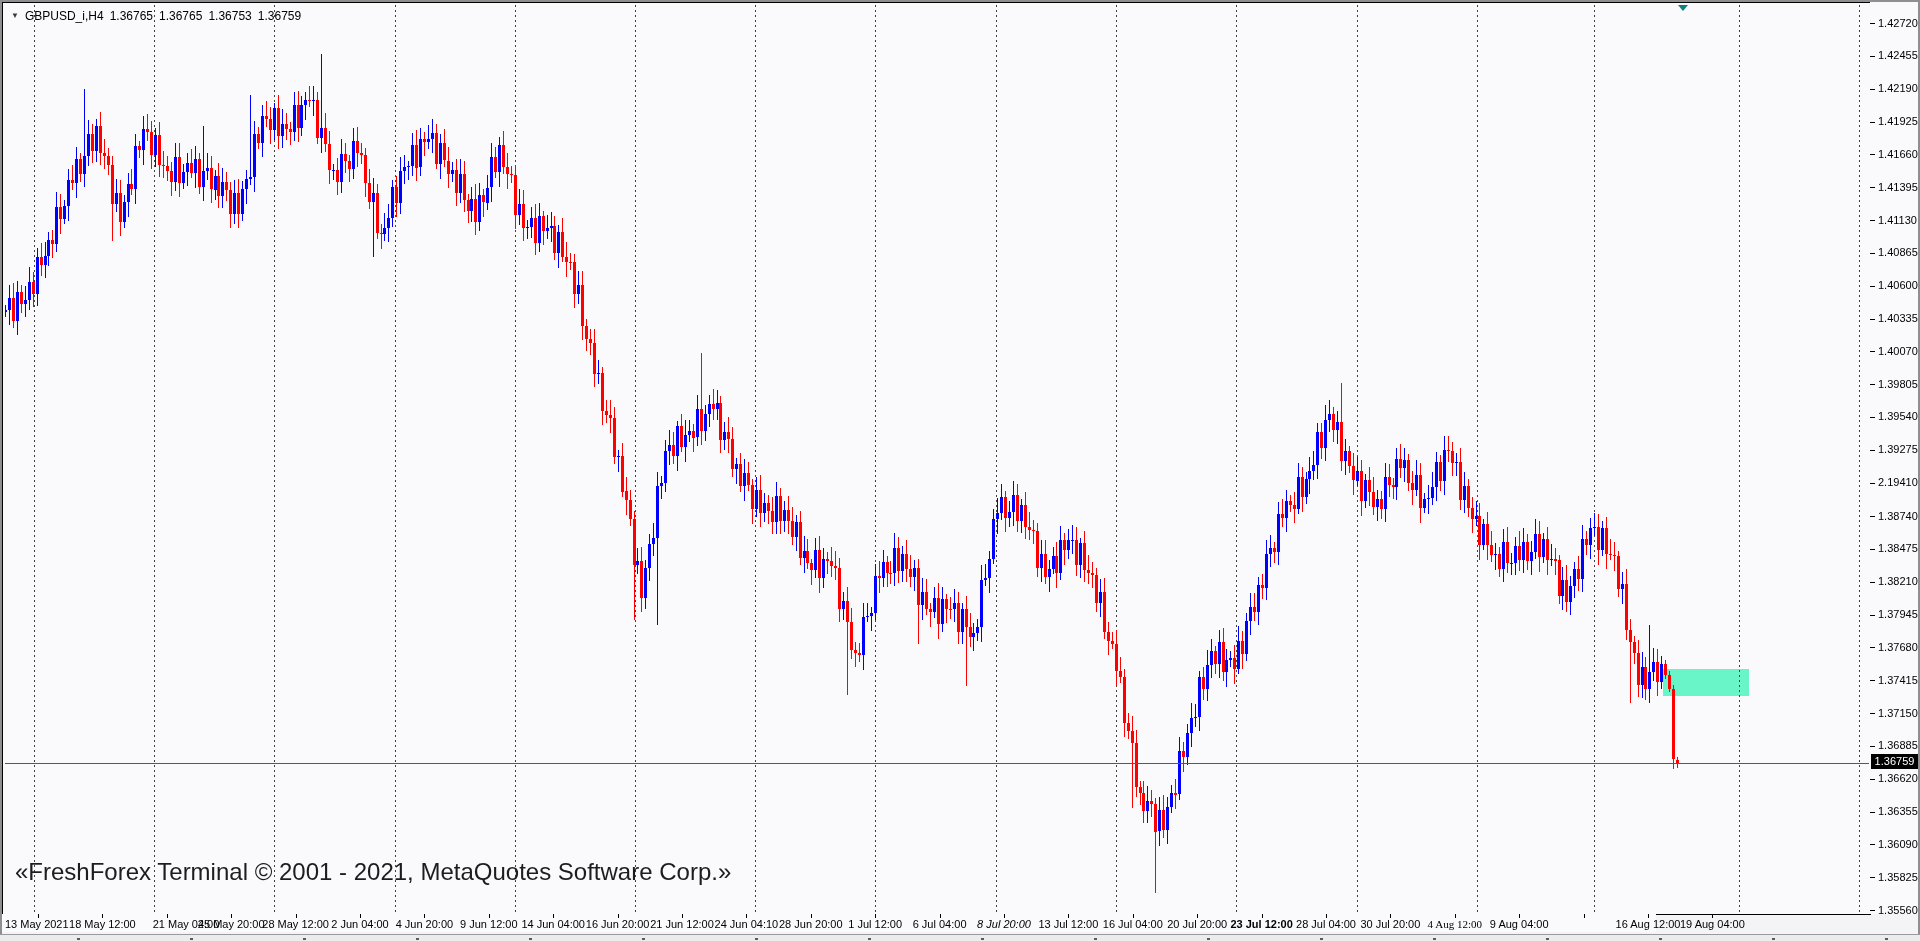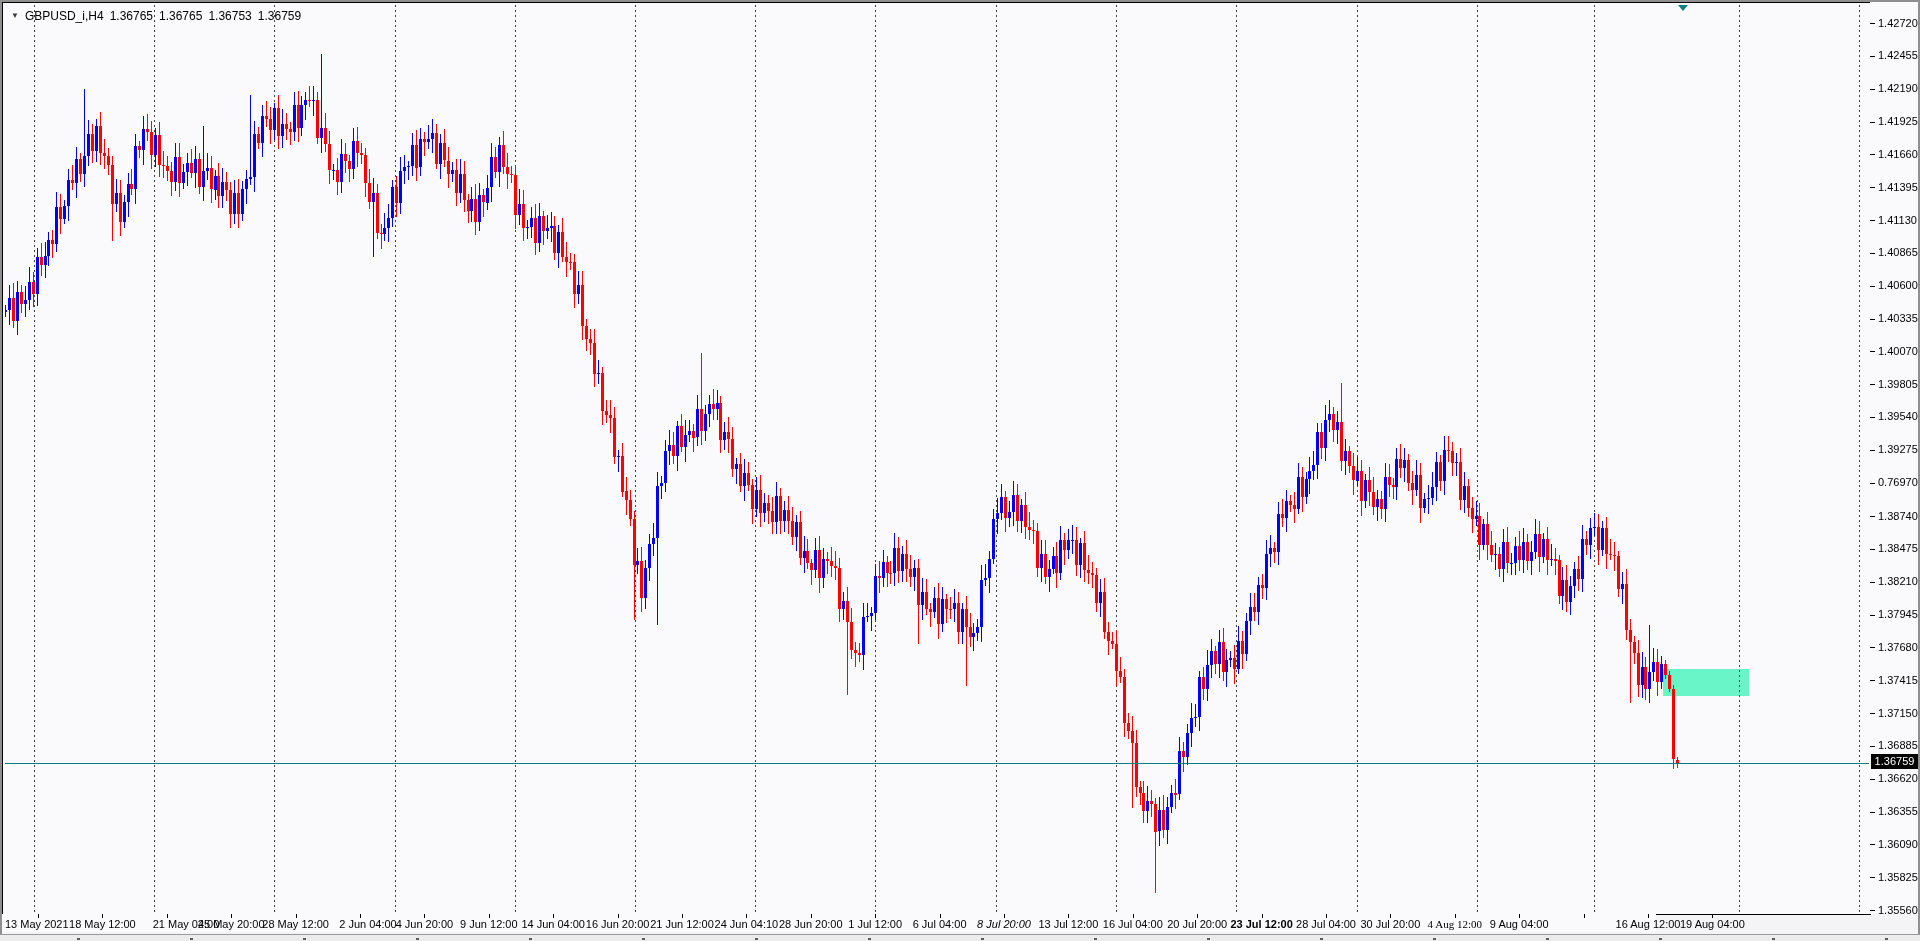--- a/index.html
+++ b/index.html
@@ -920,20 +920,21 @@
         <path d="M1677 4 L1687 4 L1682 10 Z" fill="#0d8080"></path>
       </svg>
     <div id="title-bar">
       <span id="title-tri">▼</span>
       <span>GBPUSD_i,H4</span>
       <span>1.36765</span>
       <span>1.36765</span>
       <span>1.36753</span>
       <span>1.36759</span>
     </div>
+    <div id="watermark">«FreshForex Terminal © 2001 - 2021, MetaQuotes Software Corp.»</div>
   </div>
 
   <div id="price-axis">
       <div class="ptick" style="top: 21.0513px;"></div>
       <div class="plabel" style="top: 14.5513px;">1.42720</div>
       <div class="ptick" style="top: 53.8795px;"></div>
       <div class="plabel" style="top: 47.3795px;">1.42455</div>
       <div class="ptick" style="top: 86.7077px;"></div>
       <div class="plabel" style="top: 80.2077px;">1.42190</div>
       <div class="ptick" style="top: 119.536px;"></div>
@@ -952,21 +953,21 @@
       <div class="plabel" style="top: 310.005px;">1.40335</div>
       <div class="ptick" style="top: 349.333px;"></div>
       <div class="plabel" style="top: 342.833px;">1.40070</div>
       <div class="ptick" style="top: 382.162px;"></div>
       <div class="plabel" style="top: 375.662px;">1.39805</div>
       <div class="ptick" style="top: 414.99px;"></div>
       <div class="plabel" style="top: 408.49px;">1.39540</div>
       <div class="ptick" style="top: 447.818px;"></div>
       <div class="plabel" style="top: 441.318px;">1.39275</div>
       <div class="ptick" style="top: 480.646px;"></div>
-      <div class="plabel" style="top: 474.146px;">0.76970</div>
+      <div class="plabel" style="top: 474.146px;">2.19410</div>
       <div class="ptick" style="top: 514.094px;"></div>
       <div class="plabel" style="top: 507.594px;">1.38740</div>
       <div class="ptick" style="top: 546.922px;"></div>
       <div class="plabel" style="top: 540.422px;">1.38475</div>
       <div class="ptick" style="top: 579.75px;"></div>
       <div class="plabel" style="top: 573.25px;">1.38210</div>
       <div class="ptick" style="top: 612.578px;"></div>
       <div class="plabel" style="top: 606.078px;">1.37945</div>
       <div class="ptick" style="top: 645.407px;"></div>
       <div class="plabel" style="top: 638.907px;">1.37680</div>
@@ -992,21 +993,21 @@
       <div class="tlabel first" style="left: 3px;">13 May 2021</div>
       <div class="ttick" style="left: 100.4px;"></div>
       <div class="tlabel" style="left: 100.4px;">18 May 12:00</div>
       <div class="ttick" style="left: 164.8px;"></div>
       <div class="tlabel" style="left: 163px; padding-left: 42px;">21 May 04:00</div>
       <div class="ttick" style="left: 229.2px;"></div>
       <div class="tlabel" style="left: 229.2px;">25 May 20:00</div>
       <div class="ttick" style="left: 293.6px;"></div>
       <div class="tlabel" style="left: 293.6px;">28 May 12:00</div>
       <div class="ttick" style="left: 358px;"></div>
-      <div class="tlabel" style="left: 366px; text-align: center;">2 Jun 04:00</div>
+      <div class="tlabel" style="left: 358px; text-align: center;">2 Jun 04:00</div>
       <div class="ttick" style="left: 422.4px;"></div>
       <div class="tlabel" style="left: 422.4px;">4 Jun 20:00</div>
       <div class="ttick" style="left: 486.8px;"></div>
       <div class="tlabel" style="left: 486.8px;">9 Jun 12:00</div>
       <div class="ttick" style="left: 551.2px;"></div>
       <div class="tlabel" style="left: 551.2px;">14 Jun 04:00</div>
       <div class="ttick" style="left: 615.6px;"></div>
       <div class="tlabel" style="left: 615.6px;">16 Jun 20:00</div>
       <div class="ttick" style="left: 680px;"></div>
       <div class="tlabel" style="left: 680px;">21 Jun 12:00</div>

